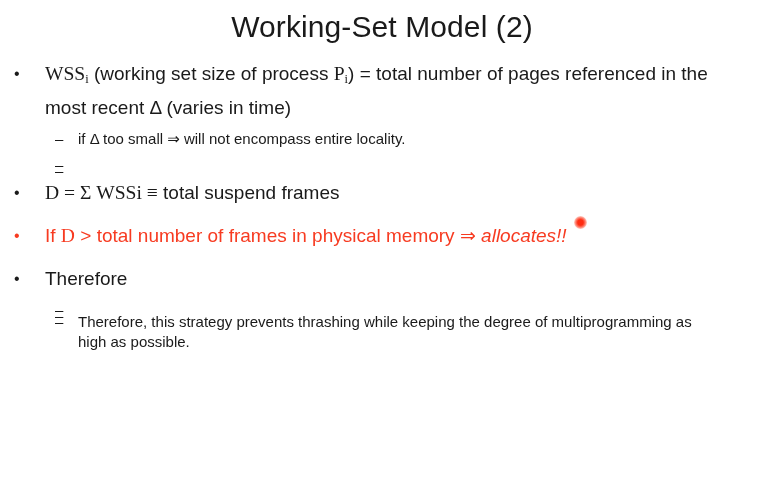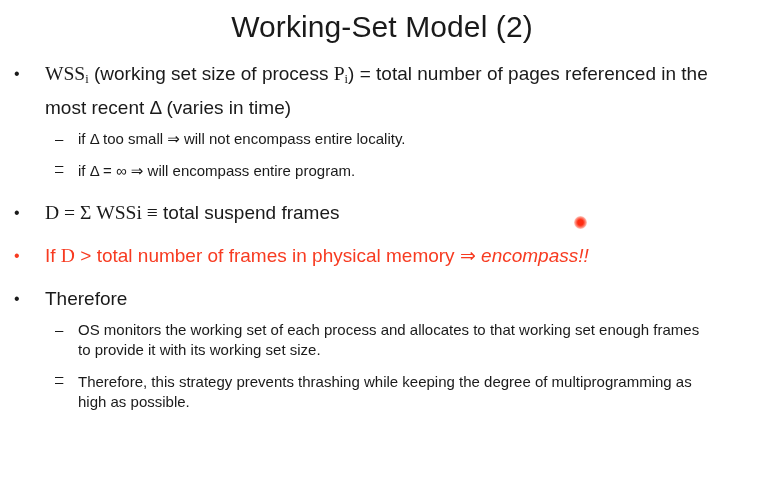--- a/index.html
+++ b/index.html
@@ -132,49 +132,47 @@
       <span class="marker">–</span>
       <span class="txt">if Δ too small ⇒ will not encompass entire locality.</span>
     </div>
     <div class="gap-sm"></div>
     <div class="l2">
       <span class="marker">–</span>
     </div>
     <div class="gap-sm"></div>
     <div class="l2">
       <span class="marker">–</span>
-      <span class="txt">if Δ = ∞ ⇒ will encompass entire program.</span>
     </div>
 
     <div class="gap-lg"></div>
 
     <div class="l1">
       <span class="marker">•</span>
       <span class="txt"><span class="mathserif">D = Σ WSSi ≡</span><span> total suspend frames</span></span>
     </div>
 
     <div class="gap-md"></div>
 
     <div class="l1 red">
       <span class="marker">•</span>
-      <span class="txt"><span>If  </span><span class="mathserif">D</span><span> &gt; total number of frames in physical memory ⇒ </span><span class="ital">encompass!!</span></span>
+      <span class="txt"><span>If  </span><span class="mathserif">D</span><span> &gt; total number of frames in physical memory ⇒ </span><span class="ital">allocates!!</span></span>
     </div>
 
     <div class="gap-md"></div>
 
     <div class="l1">
       <span class="marker">•</span>
       <span class="txt">Therefore</span>
     </div>
 
     <div class="gap-sm"></div>
 
     <div class="l2">
       <span class="marker">–</span>
-      <span class="txt">OS monitors the working set of each process and allocates to that working set enough frames to provide it with its working set size.</span>
     </div>
     <div class="gap-sm"></div>
     <div class="l2">
       <span class="marker">–</span>
     </div>
     <div class="gap-sm"></div>
     <div class="l2">
       <span class="marker">–</span>
       <span class="txt">Therefore, this strategy prevents thrashing while keeping the degree of multiprogramming as high as possible.</span>
     </div>

